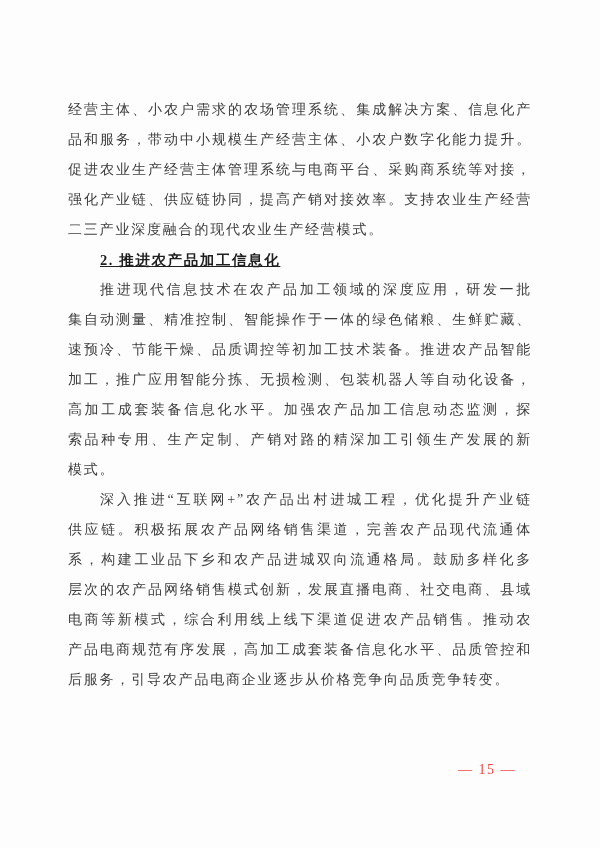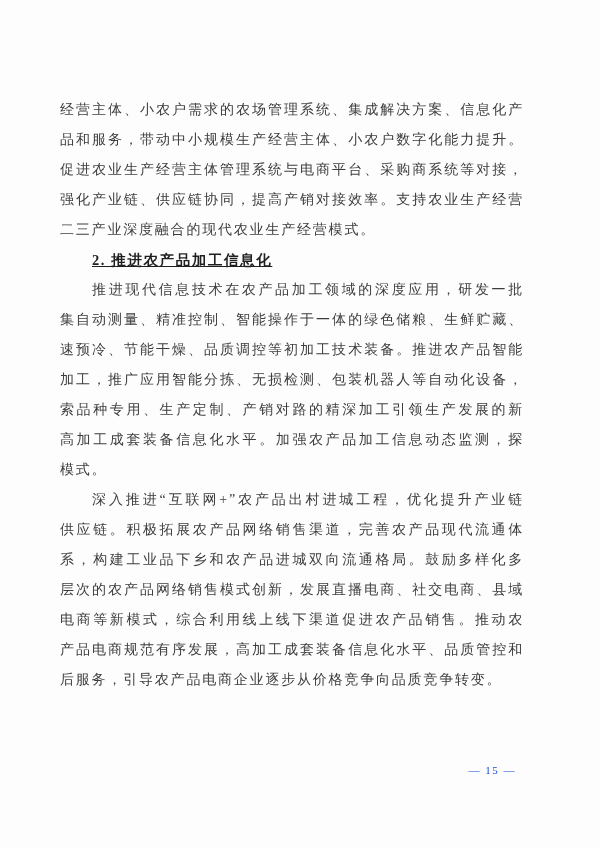--- a/index.html
+++ b/index.html
@@ -11,21 +11,21 @@
     position: relative;
     width: 600px;
     height: 848px;
     background: #fdfdfd;
     overflow: hidden;
     font-family: "Liberation Serif", "DejaVu Serif", serif;
     color: #3d3d3d;
   }
   .text-block {
     position: absolute;
-    left: 60px;
+    left: 68px;
     top: 95px;
     width: 464px;
   }
   .line {
     font-size: 14px;
     line-height: 30px;
     letter-spacing: 1.8px;
     text-align: justify;
     text-align-last: justify;
     height: 30px;
@@ -45,23 +45,23 @@
     text-align: left;
     text-align-last: left;
     letter-spacing: 1.6px;
     font-size: 14.5px;
     text-decoration: underline;
   }
   .page-number {
     position: absolute;
     top: 761px;
     right: 84px;
-    font-size: 11px;
+    font-size: 14px;
     letter-spacing: 1.5px;
-    color: #1d4ed8;
+    color: #ef4444;
     line-height: 18px;
   }
 </style>
 </head>
 <body>
 
 <div class="page">
   <div class="text-block">
 
     <div class="line">经营主体、小农户需求的农场管理系统、集成解决方案、信息化产</div>
@@ -69,22 +69,22 @@
     <div class="line">促进农业生产经营主体管理系统与电商平台、采购商系统等对接，</div>
     <div class="line">强化产业链、供应链协同，提高产销对接效率。支持农业生产经营</div>
     <div class="line last">二三产业深度融合的现代农业生产经营模式。</div>
 
     <div class="line heading">2. 推进农产品加工信息化</div>
 
     <div class="line indent">推进现代信息技术在农产品加工领域的深度应用，研发一批</div>
     <div class="line">集自动测量、精准控制、智能操作于一体的绿色储粮、生鲜贮藏、快</div>
     <div class="line">速预冷、节能干燥、品质调控等初加工技术装备。推进农产品智能</div>
     <div class="line">加工，推广应用智能分拣、无损检测、包装机器人等自动化设备，提</div>
+    <div class="line">高加工成套装备信息化水平。加强农产品加工信息动态监测，探</div>
     <div class="line">索品种专用、生产定制、产销对路的精深加工引领生产发展的新</div>
-    <div class="line">高加工成套装备信息化水平。加强农产品加工信息动态监测，探</div>
     <div class="line last">模式。</div>
 
 
     <div class="line indent">深入推进“互联网+”农产品出村进城工程，优化提升产业链</div>
     <div class="line">供应链。积极拓展农产品网络销售渠道，完善农产品现代流通体</div>
     <div class="line">系，构建工业品下乡和农产品进城双向流通格局。鼓励多样化多</div>
     <div class="line">层次的农产品网络销售模式创新，发展直播电商、社交电商、县域</div>
     <div class="line">电商等新模式，综合利用线上线下渠道促进农产品销售。推动农</div>
     <div class="line">产品电商规范有序发展，高加工成套装备信息化水平、品质管控和售</div>
     <div class="line last">后服务，引导农产品电商企业逐步从价格竞争向品质竞争转变。</div>

